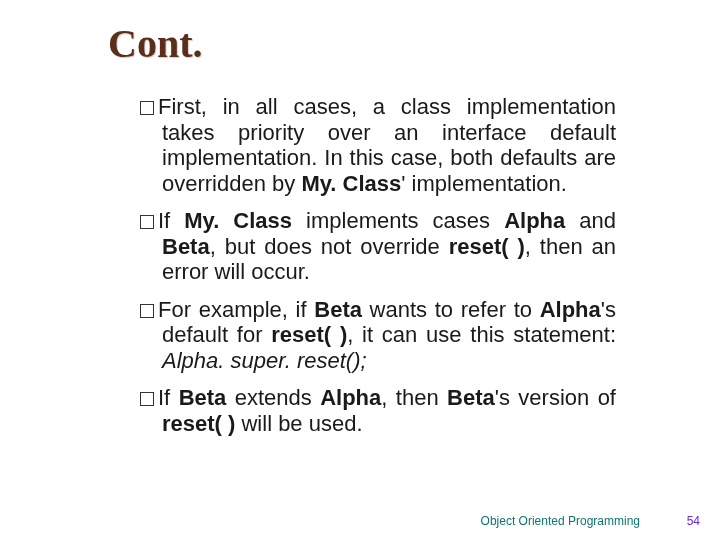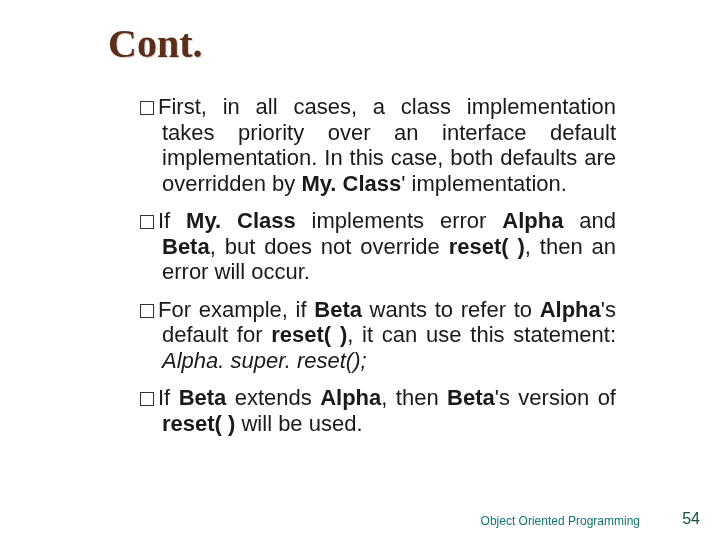--- a/index.html
+++ b/index.html
@@ -57,41 +57,41 @@
     position: absolute;
     bottom: 12px;
     right: 80px;
     font-size: 12px;
     color: #0f766e;
   }
   .page-num {
     position: absolute;
     bottom: 12px;
     right: 20px;
-    font-size: 16px;
-    color: #14532d;
+    font-size: 12px;
+    color: #6d28d9;
   }
   .italic { font-style: italic; }
   b { font-weight: bold; }
 </style>
 </head>
 <body>
 
 <div class="slide">
 
   <div class="title">Cont.</div>
 
   <div class="content">
 
     <p class="para">
       <span class="bullet-box"></span><span>First, in all cases, a class implementation takes priority over an interface default implementation. In this case, both defaults are overridden by </span><b>My. Class</b><span>' implementation.</span>
     </p>
 
     <p class="para">
-      <span class="bullet-box"></span><span>If </span><b>My. Class</b><span> implements error </span><b>Alpha</b><span> and </span><b>Beta</b><span>, but does not override </span><b>reset( )</b><span>, then an error will occur.</span>
+      <span class="bullet-box"></span><span>If </span><b>My. Class</b><span> implements cases </span><b>Alpha</b><span> and </span><b>Beta</b><span>, but does not override </span><b>reset( )</b><span>, then an error will occur.</span>
     </p>
 
     <p class="para">
       <span class="bullet-box"></span><span>For example, if </span><b>Beta</b><span> wants to refer to </span><b>Alpha</b><span>'s default for </span><b>reset( )</b><span>, it can use this statement: </span><span class="italic">Alpha. super. reset();</span>
     </p>
 
     <p class="para">
       <span class="bullet-box"></span><span>If </span><b>Beta</b><span> extends </span><b>Alpha</b><span>, then </span><b>Beta</b><span>'s version of </span><b>reset( )</b><span> will be used.</span>
     </p>
 

